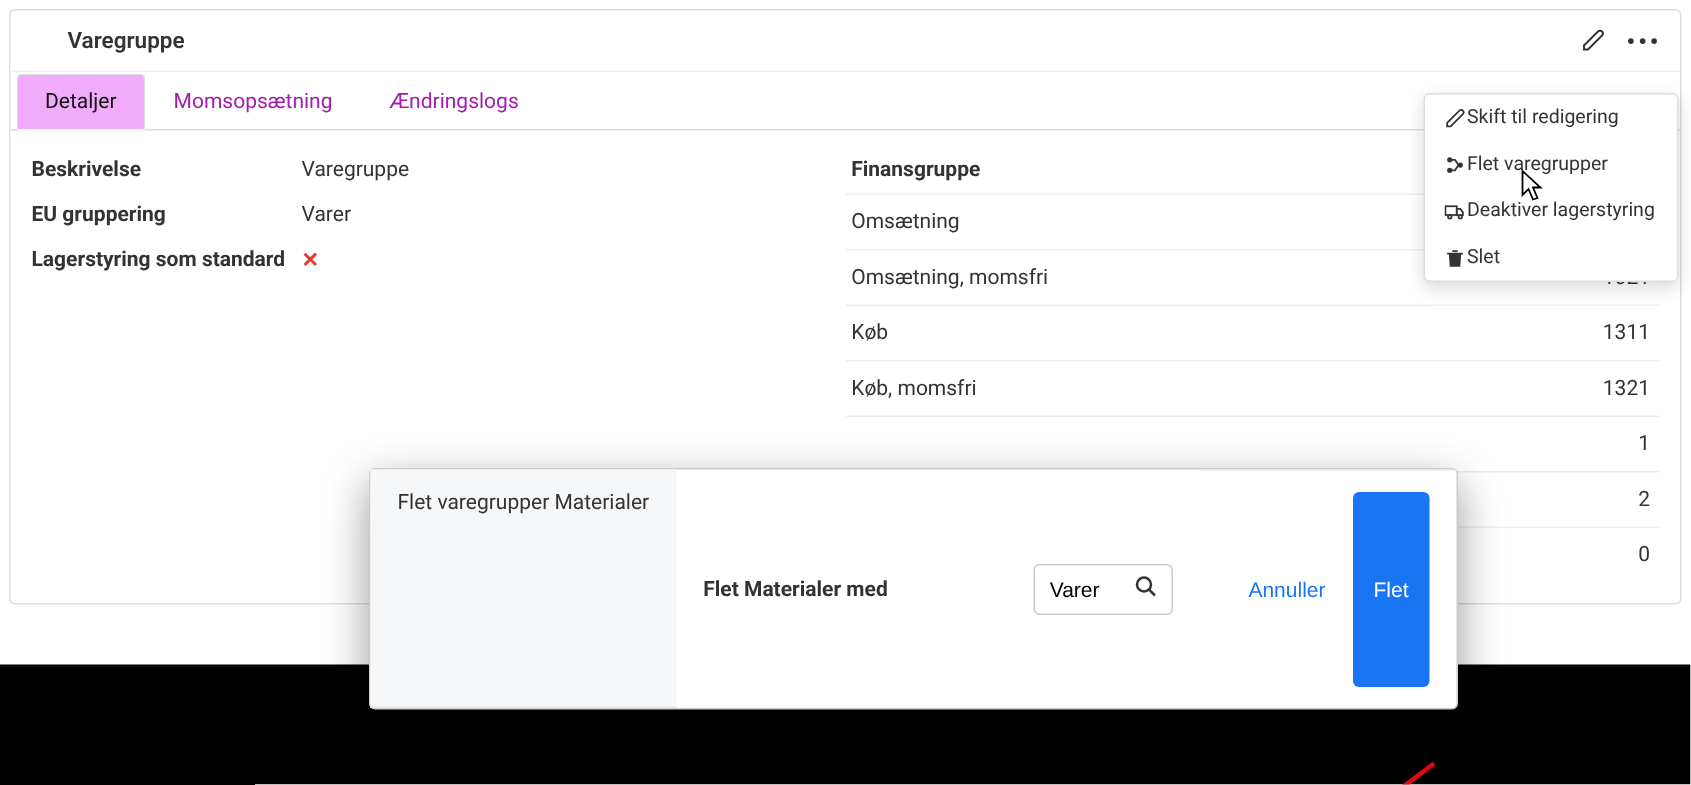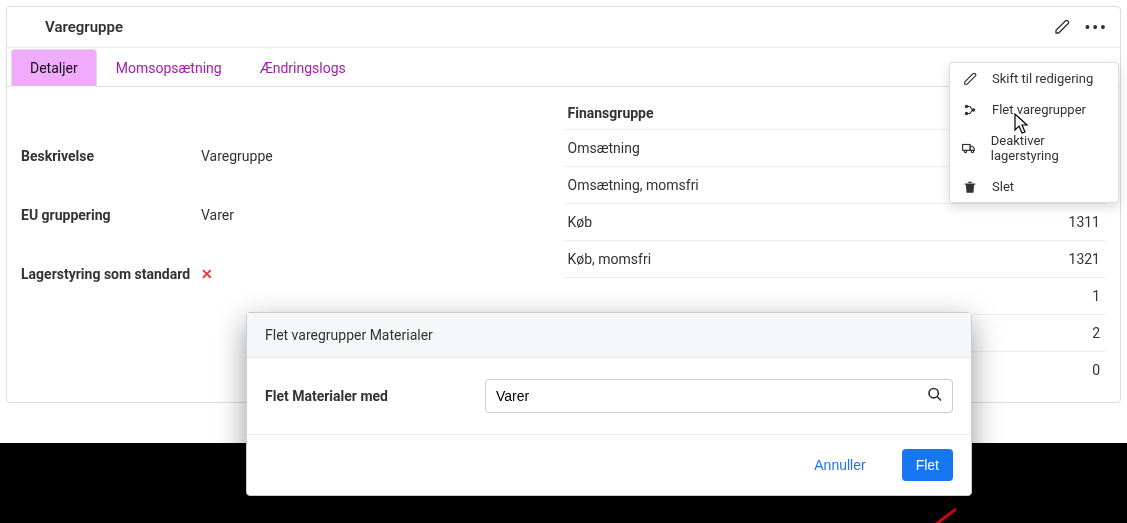--- a/index.html
+++ b/index.html
@@ -72,21 +72,20 @@
     }
     .col-left {
       width: 50%;
     }
     .col-right {
       width: 50%;
     }
     .detail-row {
       display: flex;
       margin-bottom: 14px;
-      margin-top: 43px;
     }
     .detail-label {
       width: 180px;
       font-weight: 700;
     }
     .detail-value {
       color: #333;
     }
     .x-icon {
       color: #e53935;
@@ -116,44 +115,44 @@
       width: 170px;
       background: #fff;
       border: 1px solid #ddd;
       border-radius: 4px;
       box-shadow: 0 4px 12px rgba(0,0,0,.15);
       z-index: 20;
     }
     .dropdown-item {
       display: flex;
       align-items: center;
-      gap: 14px;
+      gap: 0;
       padding: 8px 12px;
       cursor: pointer;
       font-size: 13px;
       color: #333;
     }
     .dropdown-icon {
       width: 16px;
       display: inline-flex;
       justify-content: center;
     }
     .modal-backdrop {
       position: absolute;
       left: 246px;
       top: 312px;
       width: 726px;
-      height: 184px;
+      height: 161px;
       background: #fff;
       border: 1px solid #ccc;
       border-radius: 4px;
       box-shadow: 0 10px 30px rgba(0,0,0,.4);
       z-index: 30;
       display: flex;
-      flex-direction: column;
+      flex-direction: row;
     }
     .modal-header {
       padding: 14px 18px;
       background: #f6f7f8;
       border-bottom: 1px solid #eaeaea;
       font-size: 14px;
     }
     .modal-body {
       padding: 20px 18px;
       display: flex;
@@ -178,21 +177,21 @@
     .search-icon {
       position: absolute;
       right: 10px;
       top: 50%;
       transform: translateY(-50%);
       color: #333;
     }
     .modal-footer {
       display: flex;
       justify-content: flex-end;
-      gap: 22px;
+      gap: 4px;
       padding: 14px 18px;
       border-top: 1px solid #eee;
     }
     .btn {
       padding: 8px 14px;
       border-radius: 4px;
       font-size: 14px;
       cursor: pointer;
       border: none;
     }

